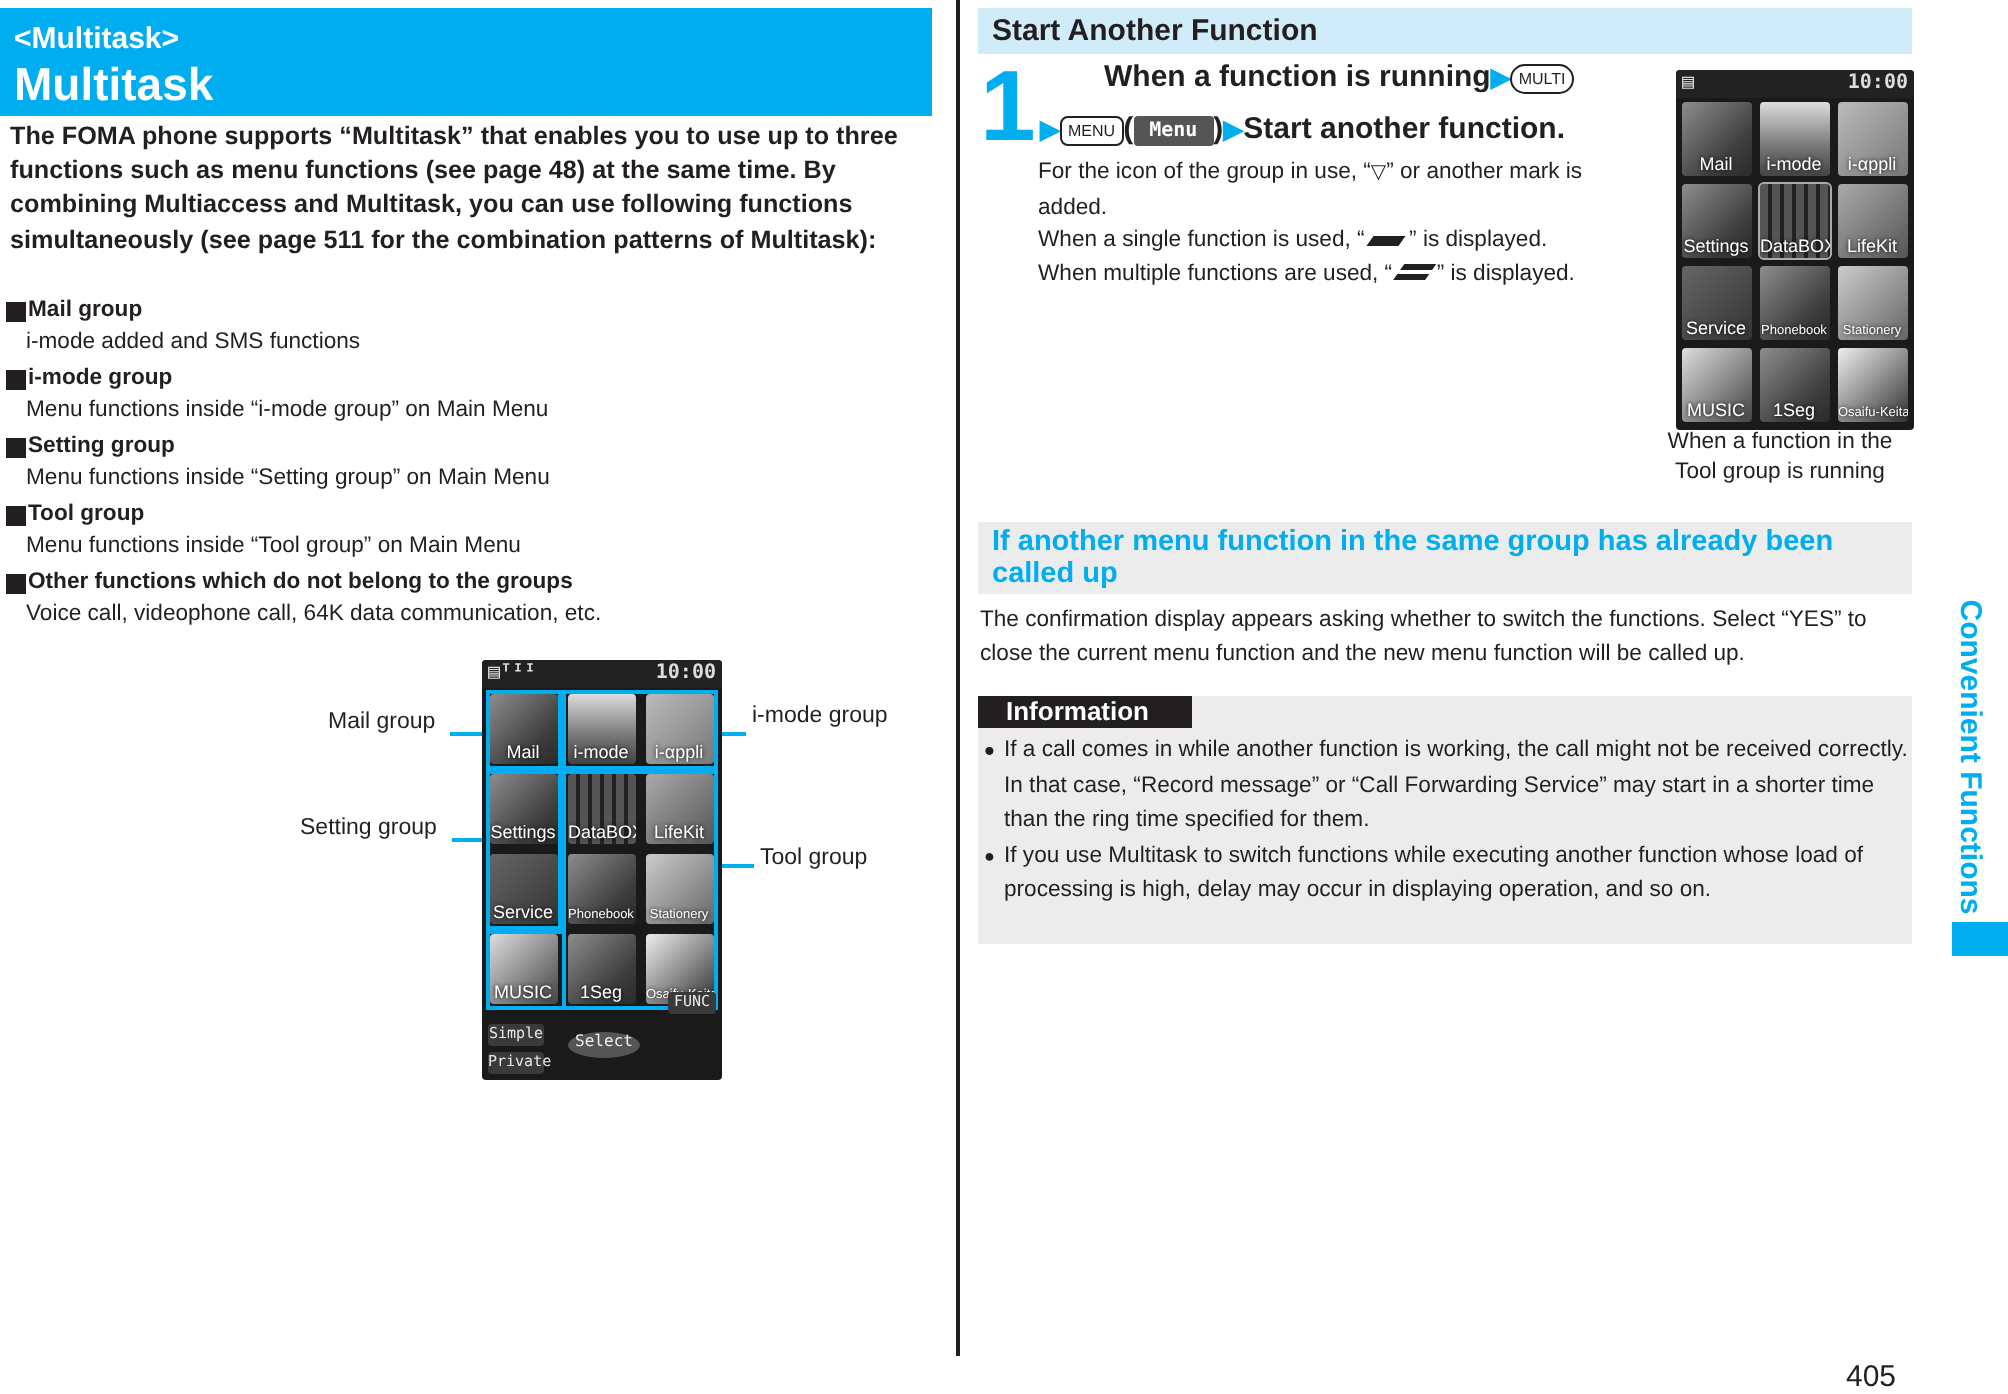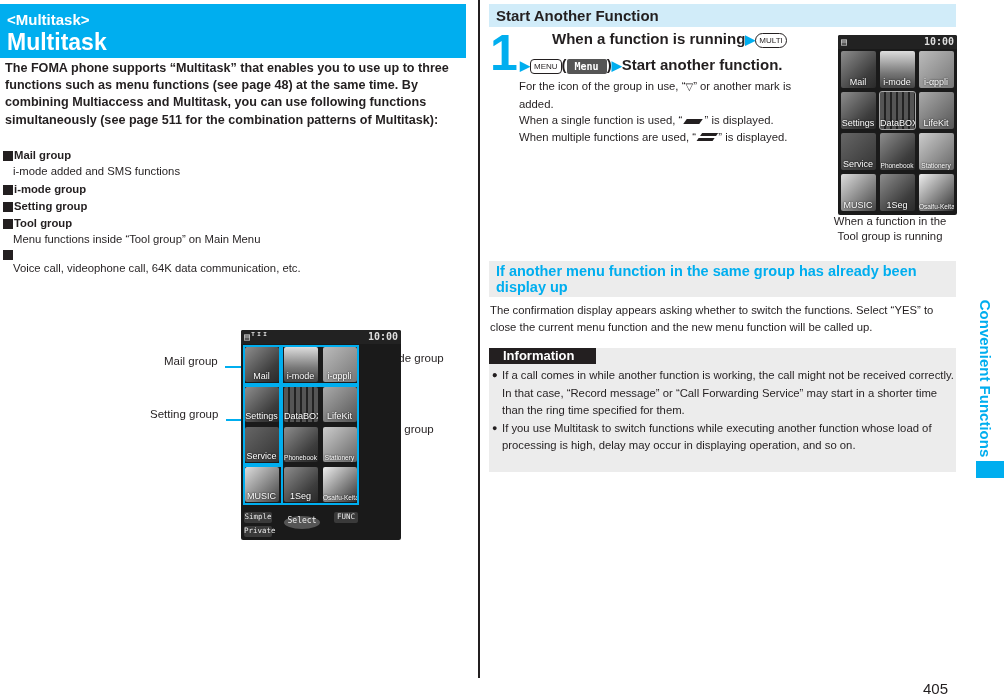--- a/index.html
+++ b/index.html
@@ -89,52 +89,55 @@
         <span class="sq"></span>
         <span>Mail group</span>
       </div>
     <div class="grp-desc">i-mode added and SMS functions</div>
   </div>
   <div class="grp">
     <div class="grp-title">
         <span class="sq"></span>
         <span>i-mode group</span>
       </div>
+    <div class="grp-desc">Menu functions inside “i-mode group” on Main Menu</div>
   </div>
   <div class="grp">
     <div class="grp-title">
         <span class="sq"></span>
         <span>Setting group</span>
       </div>
+    <div class="grp-desc">Menu functions inside “Setting group” on Main Menu</div>
   </div>
   <div class="grp">
     <div class="grp-title">
         <span class="sq"></span>
         <span>Tool group</span>
       </div>
     <div class="grp-desc">Menu functions inside “Tool group” on Main Menu</div>
   </div>
   <div class="grp">
     <div class="grp-title">
         <span class="sq"></span>
+        <span>Other functions which do not belong to the groups</span>
       </div>
     <div class="grp-desc">Voice call, videophone call, 64K data communication, etc.</div>
   </div>
 </div>
 
 <div class="abs callout" style="left:164px;top:355px;">Mail group</div>
 <div class="abs cline" style="left:225px;top:366px;width:19px;"></div>
 <div class="abs callout" style="left:376px;top:352px;">i-mode group</div>
 <div class="abs cline" style="left:356px;top:366px;width:17px;"></div>
 <div class="abs callout" style="left:150px;top:408px;">Setting group</div>
 <div class="abs cline" style="left:226px;top:419px;width:17px;"></div>
 <div class="abs callout" style="left:380px;top:423px;">Tool group</div>
 <div class="abs cline" style="left:356px;top:432px;width:21px;"></div>
 
-<div class="abs phone" style="left:241px;top:330px;width:120px;height:210px;padding-left:40px;">
+<div class="abs phone" style="left:241px;top:330px;width:120px;height:210px;">
   <div class="ph-status">
     <span class="l">▤ᵀᴵᴵ</span>
     <span class="r">10:00</span>
   </div>
   <div class="tile" style="left:4px;top:17px;width:34px;height:35px;">
       <span>Mail</span>
     </div>
   <div class="tile" style="left:43px;top:17px;width:34px;height:35px;background:linear-gradient(180deg,#ddd,#777 60%,#444);">
       <span>i-mode</span>
     </div>
@@ -171,21 +174,21 @@
 
   <div class="gbox" style="left:2px;top:15px;width:38px;height:40px;"></div>
   <div class="gbox" style="left:40px;top:15px;width:78px;height:40px;"></div>
   <div class="gbox" style="left:2px;top:55px;width:38px;height:80px;"></div>
   <div class="gbox" style="left:40px;top:55px;width:78px;height:120px;border-top-width:2px;"></div>
   <div class="gbox" style="left:2px;top:135px;width:40px;height:40px;border-right:none;"></div>
 
   <div class="softkey" style="left:3px;top:182px;width:28px;height:11px;">Simple</div>
   <div class="softkey" style="left:3px;top:196px;width:28px;height:11px;">Private</div>
   <div class="sel" style="left:43px;top:186px;width:36px;height:13px;">Select</div>
-  <div class="softkey" style="left:93px;top:182px;width:24px;height:11px;">FUNC</div>
+  <div class="softkey" style="left:93px;top:166px;width:24px;height:11px;">FUNC</div>
 </div>
 
 <div class="abs divider"></div>
 
 <div class="abs sec-bar sec-bar1">
   <span>Start Another Function</span>
 </div>
 
 <div class="abs step-num">1</div>
 
@@ -243,21 +246,21 @@
   <div class="tile small" style="left:81px;top:139px;width:35px;height:37px;background:linear-gradient(135deg,#eee,#333);">
       <span>Osaifu-Keitai</span>
     </div>
 </div>
 <div class="abs caption">
   <div>When a function in the</div>
   <div>Tool group is running</div>
 </div>
 
 <div class="abs sec-bar2">
-  <span>If another menu function in the same group has already been display up</span>
+  <span>If another menu function in the same group has already been called up</span>
 </div>
 <div class="abs body2">The confirmation display appears asking whether to switch the functions. Select “YES” to close the current menu function and the new menu function will be called up.</div>
 
 <div class="abs info-box"></div>
 <div class="abs info-tab">
   <span>Information</span>
 </div>
 <div class="abs info-list">
   <div class="info-item"><span class="dot">●</span></div>
   <div class="info-item"><span class="dot">●</span><span>If a call comes in while another function is working, the call might not be received correctly. In that case, “Record message” or “Call Forwarding Service” may start in a shorter time than the ring time specified for them.</span></div>

